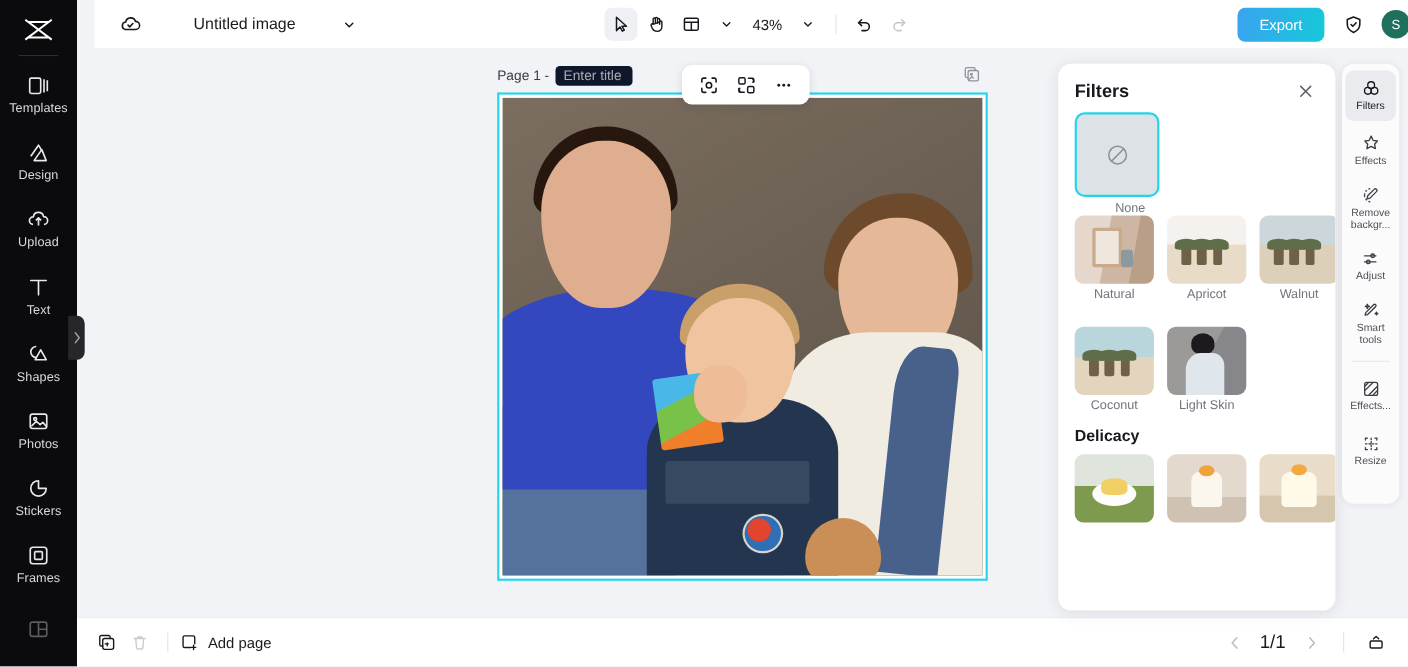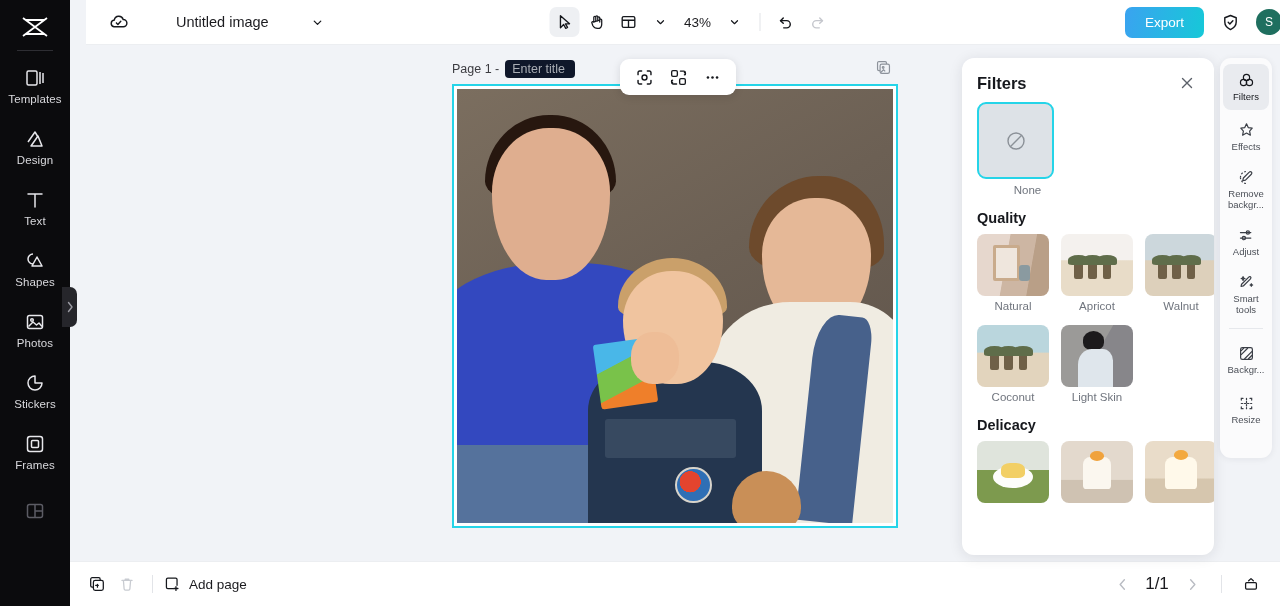--- a/index.html
+++ b/index.html
@@ -176,21 +176,21 @@
   .fp-title { font-size: 16.5px; font-weight: bold; color: #16181d; }
   .fp-close { cursor: pointer; width: 22px; height: 22px; display: flex; align-items: center; justify-content: center; }
   .fp-body { padding: 2px 15px 0 15px; height: 455px; overflow: hidden; }
   .none-tile {
     width: 77px; height: 77px; border-radius: 9px; background: #dde2e7;
     border: 2px solid #25d4e8; display: flex; align-items: center; justify-content: center; cursor: pointer;
   }
   .tile-cap { font-size: 11.5px; color: #70757e; text-align: center; margin-top: 5px; }
   .none-wrap { width: 101px; }
   .sec-title { font-size: 14.5px; font-weight: bold; color: #16181d; margin: 14px 0 8px; }
-  .grid { display: grid; grid-template-columns: repeat(3, 72px); gap: 13px 12px; }
+  .grid { display: grid; grid-template-columns: repeat(3, 72px); gap: 23px 12px; }
   .f-item { cursor: pointer; }
   .f-thumb { width: 72px; height: 62px; border-radius: 8px; overflow: hidden; position: relative; }
   .f-cap { font-size: 11.5px; color: #70757e; text-align: center; margin-top: 4px; }
 
   
   .th-room { background: linear-gradient(100deg,#e6d7cd 0 40%,#cdb6a3 41% 72%,#b99f87 73% 100%); }
   .th-room::before { content:""; position:absolute; left:22%; top:18%; width:30%; height:48%; background:#efe6dd; border:3px solid #c9ab8c; border-radius:2px; }
   .th-room::after { content:""; position:absolute; left:58%; top:50%; width:16%; height:26%; background:#8a9aa0; border-radius:3px; }
   .th-desert { background: linear-gradient(180deg,#f4f1ee 0 42%,#e8dcc8 43% 100%); }
   .th-desert3 { background: linear-gradient(180deg,#ccd7dc 0 42%,#ddd0bb 43% 100%); }
@@ -263,20 +263,29 @@
     <div class="rail-item">
       <span class="ic">
         <svg width="22" height="22" viewBox="0 0 22 22" fill="none" stroke="#e8e8ec" stroke-width="1.5" stroke-linejoin="round">
           <path d="M4 14 L11 4 L14 9"></path>
             <path d="M7 18 L14 8 L18 18 Z"></path>
         </svg>
       </span>
       <span class="lbl">Design</span>
     </div>
 
+    <div class="rail-item">
+      <span class="ic">
+        <svg width="22" height="22" viewBox="0 0 22 22" fill="none" stroke="#e8e8ec" stroke-width="1.5" stroke-linejoin="round">
+          <path d="M6 15a3.4 3.4 0 0 1 .3-6.8A4.7 4.7 0 0 1 15.6 8 3.5 3.5 0 0 1 16 15"></path>
+          <path d="M11 16V9M8.6 11.4 11 9l2.4 2.4"></path>
+        </svg>
+      </span>
+      <span class="lbl">Upload</span>
+    </div>
 
     <div class="rail-item">
       <span class="ic">
         <svg width="22" height="22" viewBox="0 0 22 22" fill="none" stroke="#e8e8ec" stroke-width="1.5" stroke-linecap="round">
           <path d="M4 5h14M11 5v13"></path>
         </svg>
       </span>
       <span class="lbl">Text</span>
     </div>
 
@@ -485,21 +494,20 @@
       <div class="none-wrap">
         <div class="none-tile">
           <svg width="24" height="24" viewBox="0 0 24 24" fill="none" stroke="#8b9198" stroke-width="1.4">
             <circle cx="12" cy="12" r="8"></circle>
               <path d="M6.3 17.7 17.7 6.3"></path>
           </svg>
         </div>
         <div class="tile-cap">None</div>
       </div>
 
-      <div class="sec-title">Quality</div>
       <div class="grid">
         <div class="f-item">
           <div class="f-thumb th-room"></div>
           <div class="f-cap">Natural</div>
         </div>
         <div class="f-item">
           <div class="f-thumb th-desert">
             <div class="palm" style="left:18%"></div>
             <div class="palm" style="left:38%"></div>
             <div class="palm" style="left:58%"></div>
@@ -586,21 +594,21 @@
       <div class="rr-lbl">Smart tools</div>
     </div>
 
     <div class="rr-div"></div>
 
     <div class="rr-item">
       <svg width="19" height="19" viewBox="0 0 22 22" fill="none" stroke="#3a3e46" stroke-width="1.4">
         <rect x="4.2" y="4.2" width="13.6" height="13.6" rx="2"></rect>
         <path d="M4.6 12.6 12.6 4.6M8.6 17.4 17.4 8.6M4.6 8 8 4.6M13 17.4l4.4-4.4"></path>
       </svg>
-      <div class="rr-lbl">Backgr...</div>
+      <div class="rr-lbl">Effects...</div>
     </div>
     <div class="rr-item">
       <svg width="19" height="19" viewBox="0 0 22 22" fill="none" stroke="#3a3e46" stroke-width="1.4" stroke-linecap="round">
         <path d="M5 7V5h2M15 5h2v2M17 15v2h-2M7 17H5v-2"></path>
         <path d="M11 5v12M5 11h12" stroke-dasharray="1.6 2"></path>
       </svg>
       <div class="rr-lbl">Resize</div>
     </div>
   </div>
 

